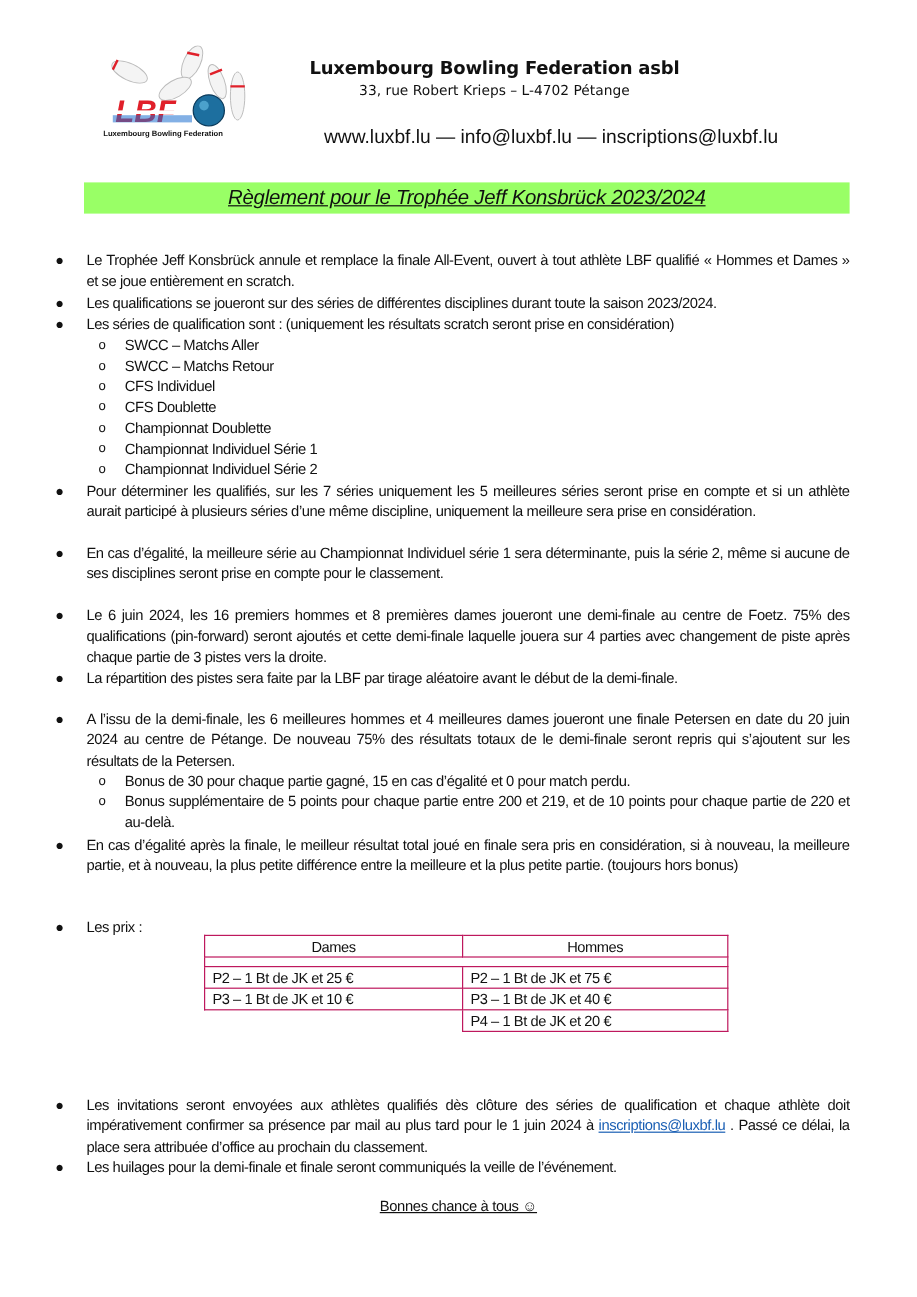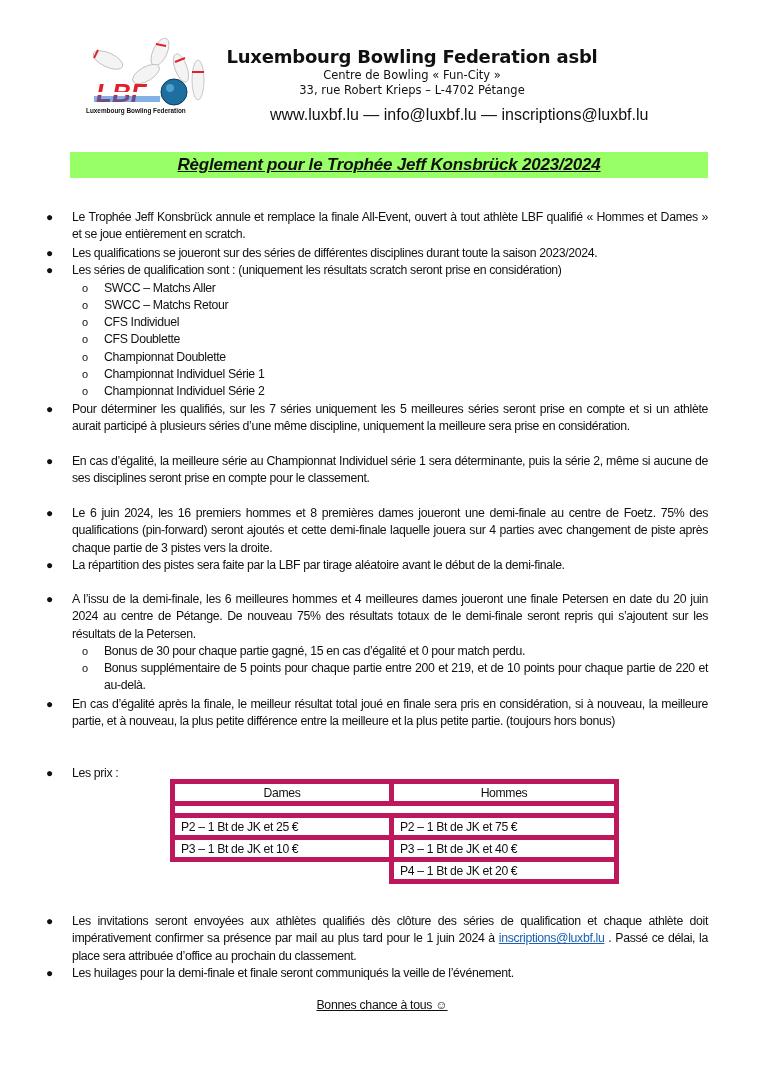--- a/index.html
+++ b/index.html
@@ -1,32 +1,32 @@
 <!DOCTYPE html>
 <html><head>
 <meta charset="utf-8">
 <style>
   html, body { margin: 0; padding: 0; background: #ffffff; }
   body { width: 764px; height: 1081px; position: relative; overflow: hidden;
          font-family: "Liberation Sans", sans-serif; color: #111; }
   .logo { position: absolute; left: 86px; top: 38px; width: 132px; height: 78px; }
   .org { position: absolute; left: 222px; top: 46px; width: 380px; text-align: center; }
-  .org-name { font-family: "DejaVu Sans", sans-serif; font-weight: bold; font-size: 18px; letter-spacing: -0.2px; line-height: 22px; color: #111; }
+  .org-name { font-family: "DejaVu Sans", sans-serif; font-weight: bold; font-size: 15px; letter-spacing: -0.2px; line-height: 22px; color: #111; }
   .org-line { font-family: "DejaVu Sans", sans-serif; font-size: 11.5px; line-height: 15px; color: #111; }
   .org-contacts { font-family: Liberation Sans, sans-serif; font-size: 16px; position: absolute; left: 270px; top: 106px; width: 330px; white-space: nowrap; }
   .title-bar { position: absolute; left: 70px; top: 152px; width: 638px; height: 26px; background: #99ff66; text-align: center; }
-  .title-bar span { font-family: "Liberation Sans", sans-serif; font-weight: bold; font-style: italic; text-decoration: underline; font-size: 17px; line-height: 26px; color: #111; letter-spacing: -0.2px; }
+  .title-bar span { font-family: "Liberation Sans", sans-serif; font-weight: normal; font-style: italic; text-decoration: underline; font-size: 17px; line-height: 26px; color: #111; letter-spacing: -0.2px; }
   .content { position: absolute; left: 0; top: 0; width: 764px; }
   .p { position: absolute; left: 72px; width: 636px; font-family: "Liberation Sans Narrow", "Liberation Sans", sans-serif; font-size: 12.3px; line-height: 17.3px; color: #111; text-align: justify; letter-spacing: -0.35px; }
   .bullet { position: absolute; left: 46px; width: 10px; font-size: 12px; line-height: 17.3px; }
   .sub { position: absolute; left: 104px; width: 604px; font-family: "Liberation Sans", sans-serif; font-size: 12.3px; line-height: 17.3px; color: #111; letter-spacing: -0.35px; text-align: justify; }
   .circ { position: absolute; left: 82px; width: 10px; font-size: 11px; line-height: 17.3px; }
   .link { color: #1a5fb4; text-decoration: underline; }
   table.prizes { position: absolute; left: 170px; top: 779px; border-collapse: collapse; font-family: "Liberation Sans", sans-serif; font-size: 12.2px; letter-spacing: -0.35px; color: #111; }
-  table.prizes td { border: 5px solid #be185d; height: 17px; padding: 0 6px; white-space: nowrap; }
+  table.prizes td { border: 1px solid #be185d; height: 17px; padding: 0 6px; white-space: nowrap; }
   table.prizes td.col1 { width: 202px; }
   table.prizes td.col2 { width: 208px; }
   table.prizes td.hdr { text-align: center; }
   table.prizes td.empty { border: none; border-top: 1px solid #444; }
   table.prizes tr.gap td { height: 7px; }
   .closing { position: absolute; left: 0; width: 764px; top: 998px; text-align: center; font-size: 12.3px; letter-spacing: -0.3px; text-decoration: underline; }
 </style>
 </head>
 <body>
 
@@ -52,21 +52,20 @@
 
     <text x="10" y="64" font-family="Liberation Sans, sans-serif" font-weight="bold" font-style="italic" font-size="26" fill="#e0202a">LBF</text>
     <rect x="8" y="54" width="66" height="3" fill="#ffffff"></rect>
     <rect x="8" y="58" width="66" height="6" fill="#1e6fd0" opacity="0.55"></rect>
     <text x="0" y="75" font-family="Liberation Sans, sans-serif" font-weight="bold" font-size="6.4" fill="#111">Luxembourg Bowling Federation</text>
   </svg>
 </div>
 
 <div class="org">
   <div class="org-name">Luxembourg Bowling Federation asbl</div>
-  <div class="org-line">Centre de Bowling « Fun-City »</div>
   <div class="org-line">33, rue Robert Krieps – L-4702 Pétange</div>
 </div>
 <div class="org-contacts">www.luxbf.lu — info@luxbf.lu — inscriptions@luxbf.lu</div>
 
 <div class="title-bar">
   <span>Règlement pour le Trophée Jeff Konsbrück 2023/2024</span>
 </div>
 
 <div class="content">
   <span class="bullet" style="top:209px">●</span>

